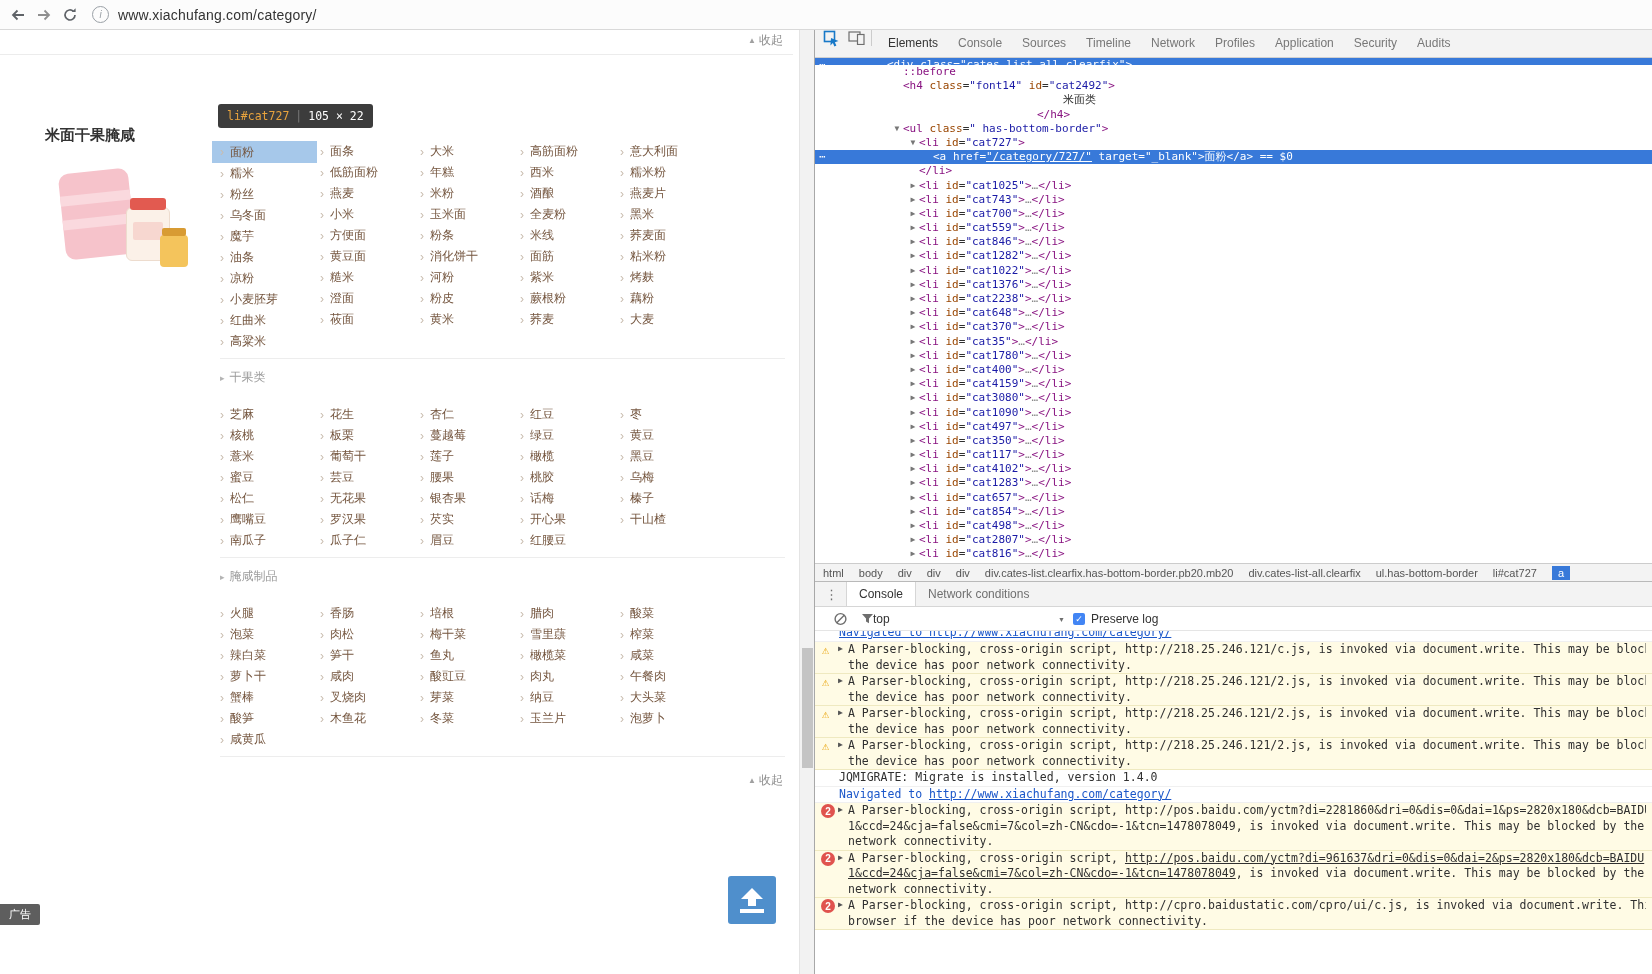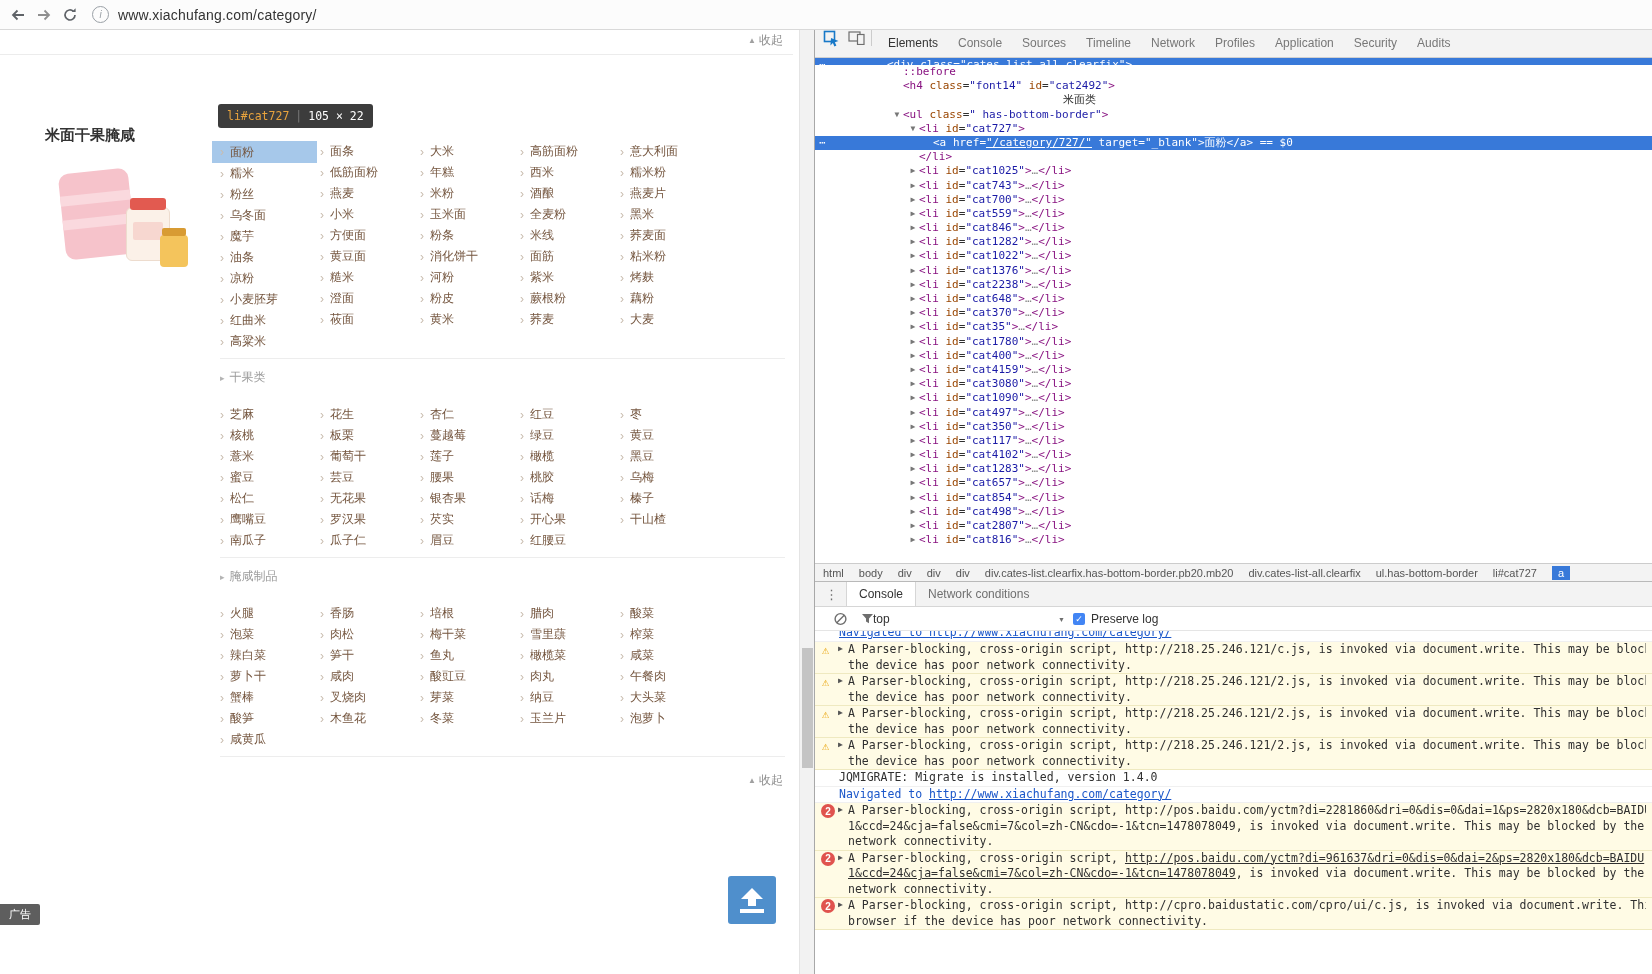--- a/index.html
+++ b/index.html
@@ -719,20 +719,21 @@
         </div>
     </div>
 
     <div class="tree" id="tree">
         <div class="clipwrap">
           <div class="trow sel" style="padding-left: 72px;"><span class="dots">⋯</span><span class="tk-t">&lt;div</span><span class="tk-x"> </span><span class="tk-a">class</span><span class="tk-x">=</span><span class="tk-v">"cates-list-all clearfix"</span><span class="tk-t">&gt;</span></div>
         </div>
         <div class="trow" style="padding-left: 88px;"><span class="tk-t">::before</span></div>
         <div class="trow" style="padding-left: 88px;"><span class="tk-t">&lt;h4</span><span class="tk-x"> </span><span class="tk-a">class</span><span class="tk-x">=</span><span class="tk-v">"font14"</span><span class="tk-x"> </span><span class="tk-a">id</span><span class="tk-x">=</span><span class="tk-v">"cat2492"</span><span class="tk-t">&gt;</span></div>
         <div class="trow" style="padding-left: 248px;"><span class="tk-x">米面类</span></div>
+        <div class="trow" style="padding-left: 222px;"><span class="tk-t">&lt;/h4&gt;</span></div>
         <div class="trow" style="padding-left: 88px;"><span class="tri3" style="left: 77px;">▼</span><span class="tk-t">&lt;ul</span><span class="tk-x"> </span><span class="tk-a">class</span><span class="tk-x">=</span><span class="tk-v">" has-bottom-border"</span><span class="tk-t">&gt;</span></div>
         <div class="trow" style="padding-left: 104px;"><span class="tri3" style="left: 93px;">▼</span><span class="tk-t">&lt;li</span><span class="tk-x"> </span><span class="tk-a">id</span><span class="tk-x">=</span><span class="tk-v">"cat727"</span><span class="tk-t">&gt;</span></div>
         <div class="trow sel" style="padding-left: 118px;"><span class="dots">⋯</span><span class="tk-t">&lt;a</span><span class="tk-x"> </span><span class="tk-a">href</span><span class="tk-x">=</span><span class="tk-v tk-u">"/category/727/"</span><span class="tk-x"> </span><span class="tk-a">target</span><span class="tk-x">=</span><span class="tk-v">"_blank"</span><span class="tk-t">&gt;</span><span class="tk-x">面粉</span><span class="tk-t">&lt;/a&gt;</span><span class="tk-g"> == $0</span></div>
         <div class="trow" style="padding-left: 104px;"><span class="tk-t">&lt;/li&gt;</span></div>
         <div class="trow" style="padding-left: 104px;"><span class="tri3" style="left: 93px;">▶</span><span class="tk-t">&lt;li</span><span class="tk-x"> </span><span class="tk-a">id</span><span class="tk-x">=</span><span class="tk-v">"cat1025"</span><span class="tk-t">&gt;</span><span class="tk-g">…</span><span class="tk-t">&lt;/li&gt;</span></div>
         <div class="trow" style="padding-left: 104px;"><span class="tri3" style="left: 93px;">▶</span><span class="tk-t">&lt;li</span><span class="tk-x"> </span><span class="tk-a">id</span><span class="tk-x">=</span><span class="tk-v">"cat743"</span><span class="tk-t">&gt;</span><span class="tk-g">…</span><span class="tk-t">&lt;/li&gt;</span></div>
         <div class="trow" style="padding-left: 104px;"><span class="tri3" style="left: 93px;">▶</span><span class="tk-t">&lt;li</span><span class="tk-x"> </span><span class="tk-a">id</span><span class="tk-x">=</span><span class="tk-v">"cat700"</span><span class="tk-t">&gt;</span><span class="tk-g">…</span><span class="tk-t">&lt;/li&gt;</span></div>
         <div class="trow" style="padding-left: 104px;"><span class="tri3" style="left: 93px;">▶</span><span class="tk-t">&lt;li</span><span class="tk-x"> </span><span class="tk-a">id</span><span class="tk-x">=</span><span class="tk-v">"cat559"</span><span class="tk-t">&gt;</span><span class="tk-g">…</span><span class="tk-t">&lt;/li&gt;</span></div>
         <div class="trow" style="padding-left: 104px;"><span class="tri3" style="left: 93px;">▶</span><span class="tk-t">&lt;li</span><span class="tk-x"> </span><span class="tk-a">id</span><span class="tk-x">=</span><span class="tk-v">"cat846"</span><span class="tk-t">&gt;</span><span class="tk-g">…</span><span class="tk-t">&lt;/li&gt;</span></div>
         <div class="trow" style="padding-left: 104px;"><span class="tri3" style="left: 93px;">▶</span><span class="tk-t">&lt;li</span><span class="tk-x"> </span><span class="tk-a">id</span><span class="tk-x">=</span><span class="tk-v">"cat1282"</span><span class="tk-t">&gt;</span><span class="tk-g">…</span><span class="tk-t">&lt;/li&gt;</span></div>

